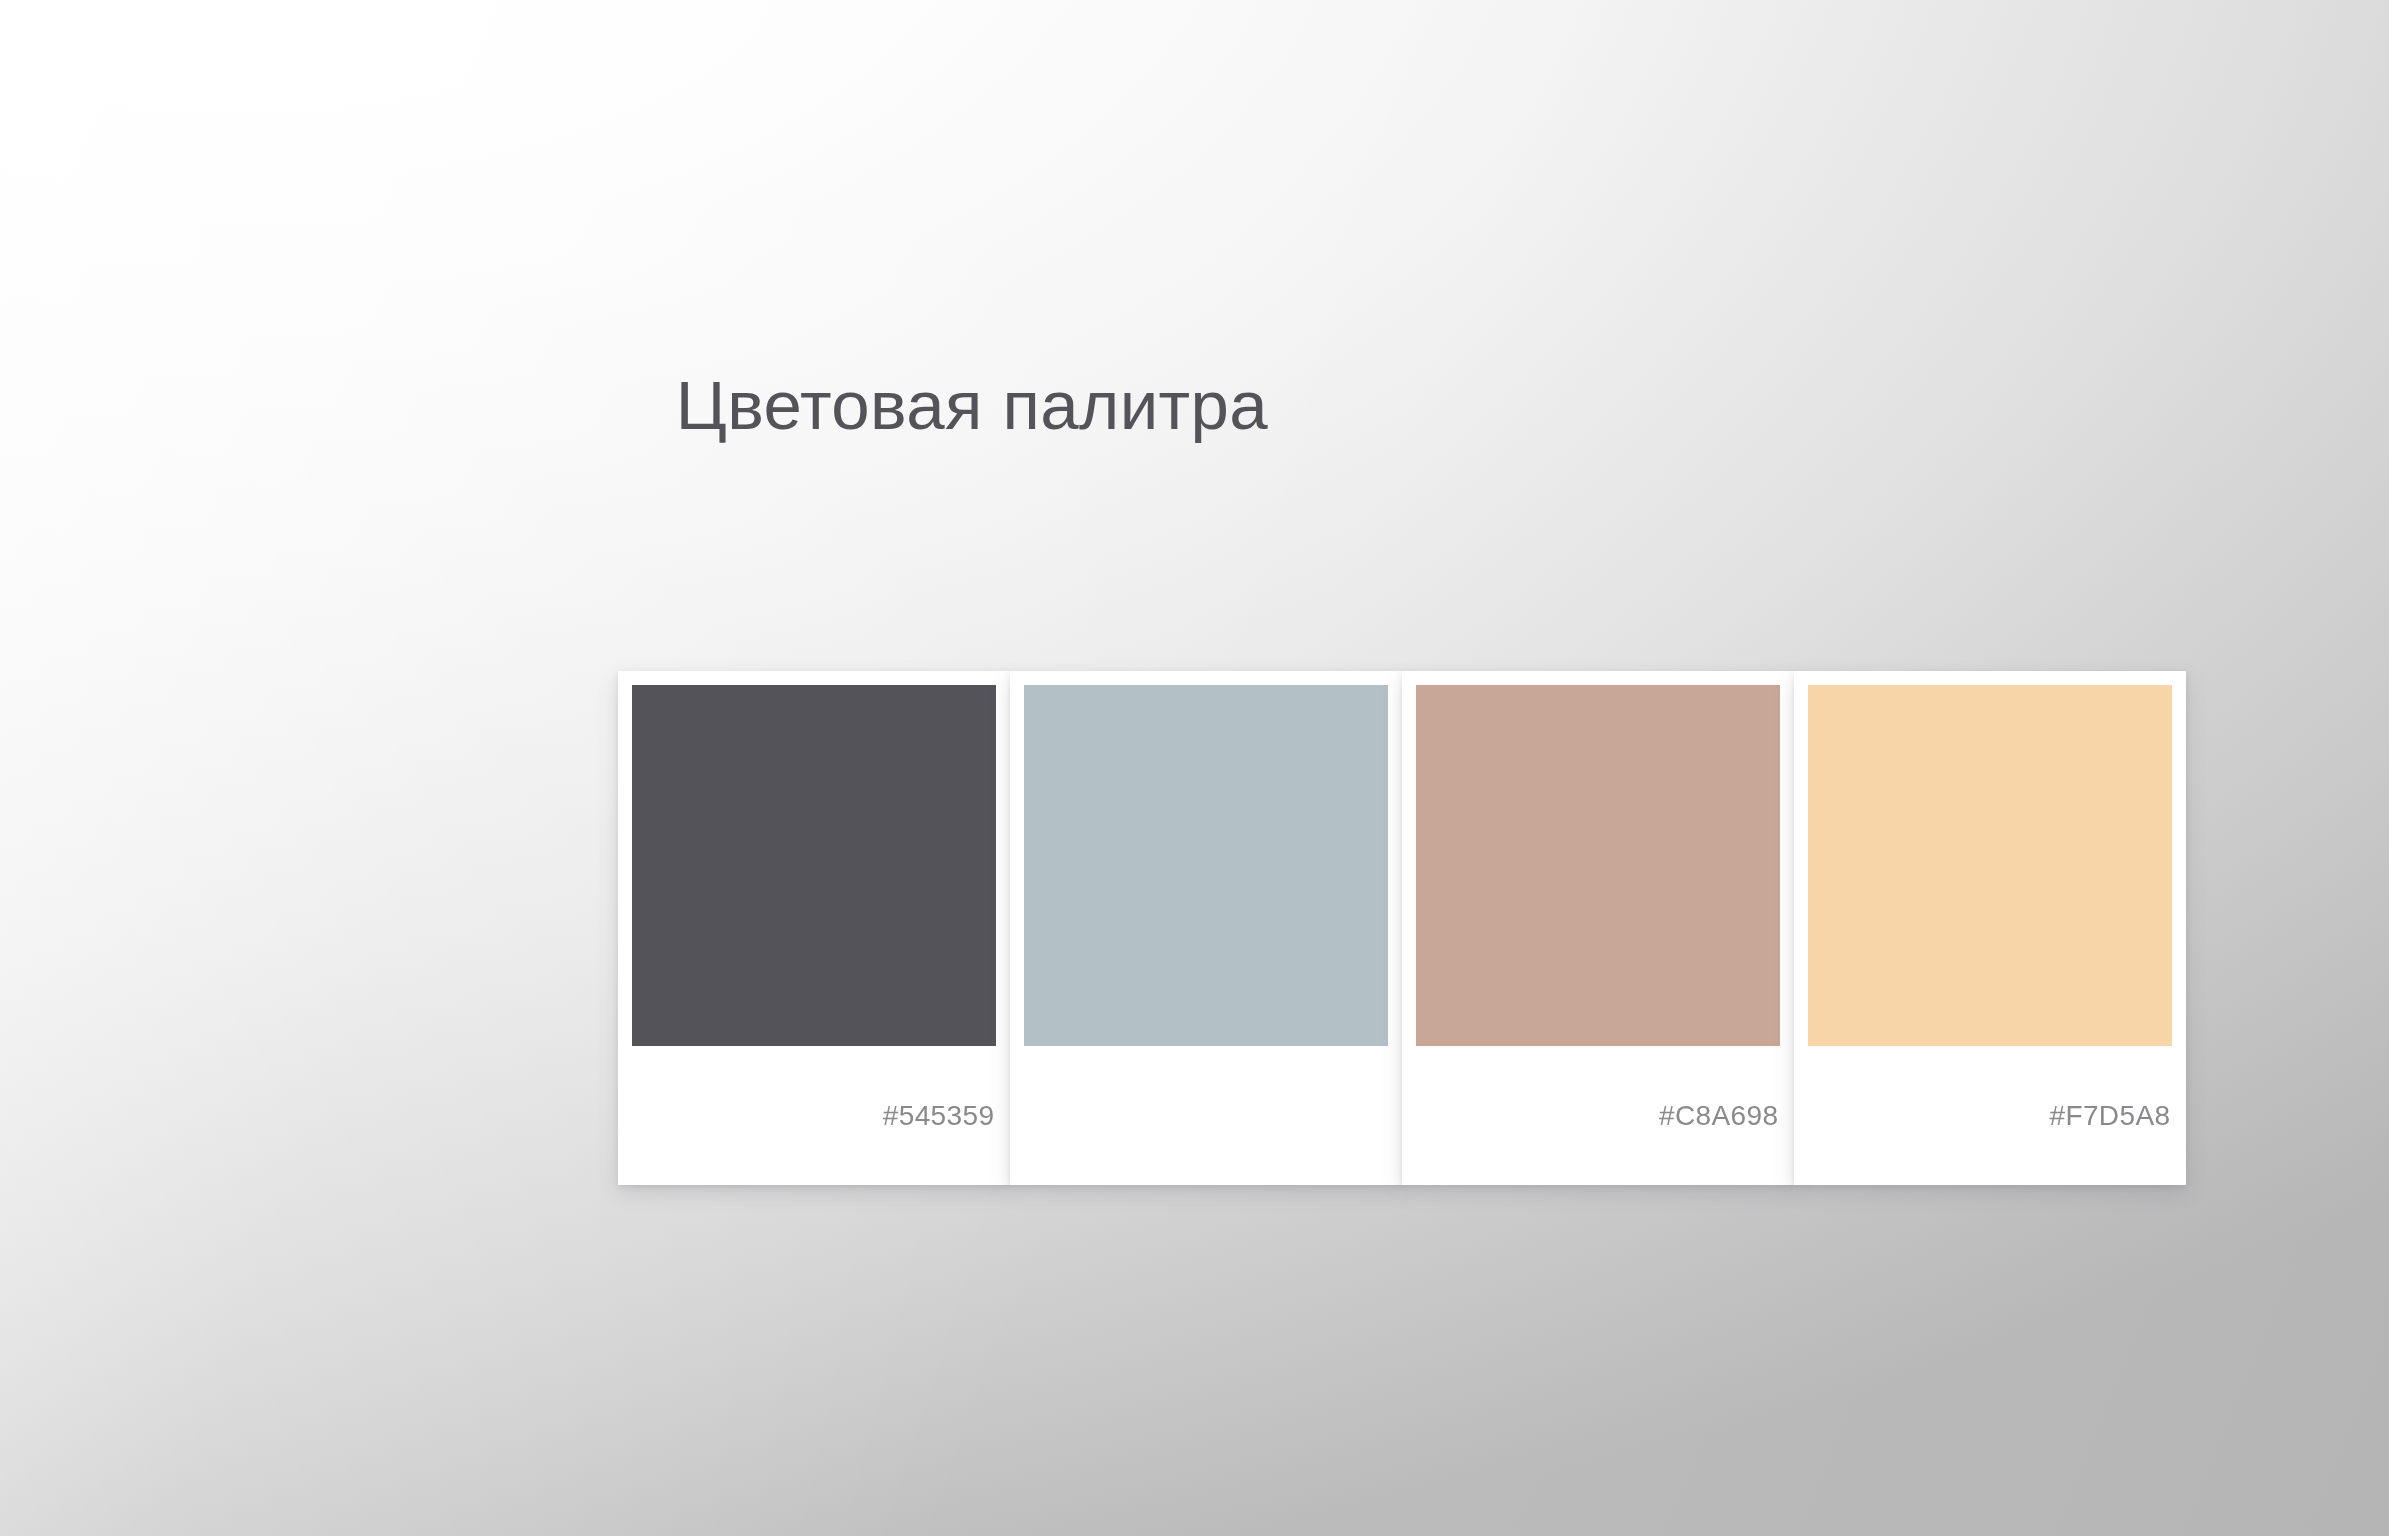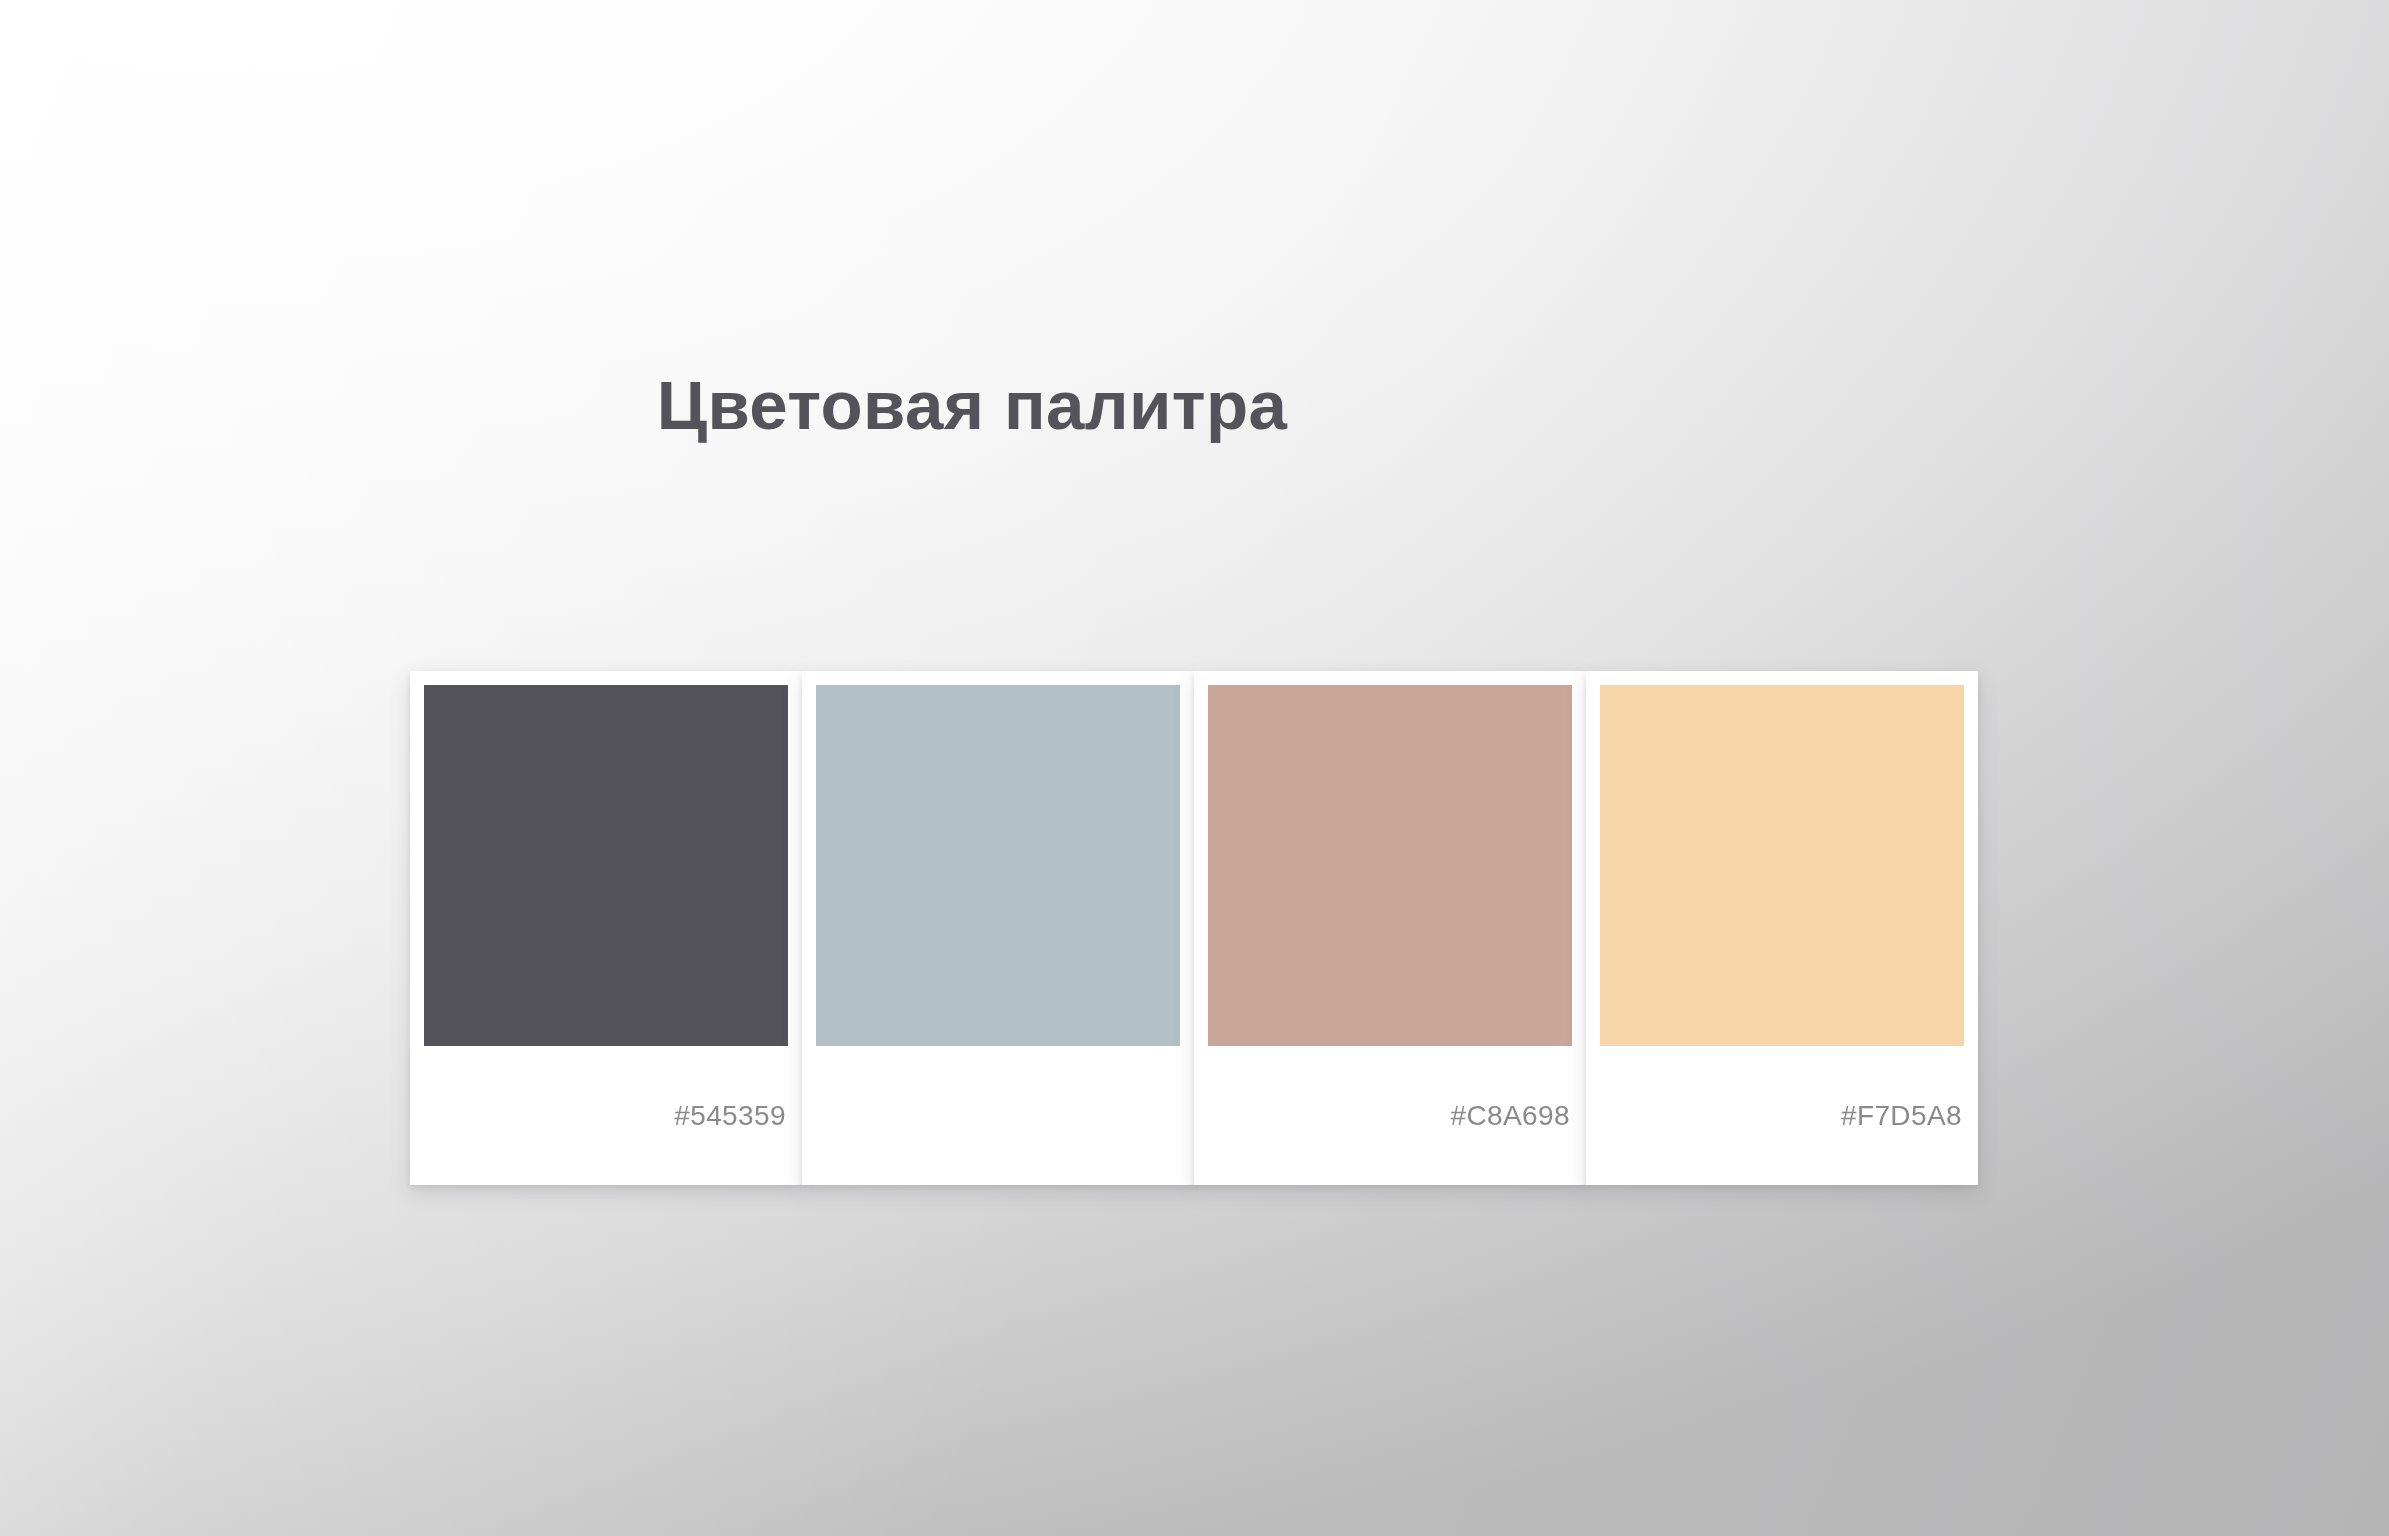--- a/index.html
+++ b/index.html
@@ -42,38 +42,38 @@
   }
 
   
   #page-title {
     position: absolute;
     left: 0;
     top: 320px;
     width: 1944px;
     text-align: center;
     font-size: 69px;
-    font-weight: 700;
+    font-weight: 400;
     letter-spacing: 0.4px;
     color: #545359;
     line-height: 1.15;
     white-space: nowrap;
   }
 
   
   #swatch-row {
     position: absolute;
-    left: 207px;
+    left: 213px;
     top: 671px;
     width: 1973px;
     height: 515px;
     display: flex;
     flex-direction: row;
     align-items: flex-start;
-    justify-content: center;
+    justify-content: flex-end;
   }
 
   .swatch-card {
     width: 392px;
     height: 514px;
     background: #ffffff;
     box-sizing: border-box;
     padding: 14px 14px 0 14px;
     display: flex;
     flex-direction: column;

